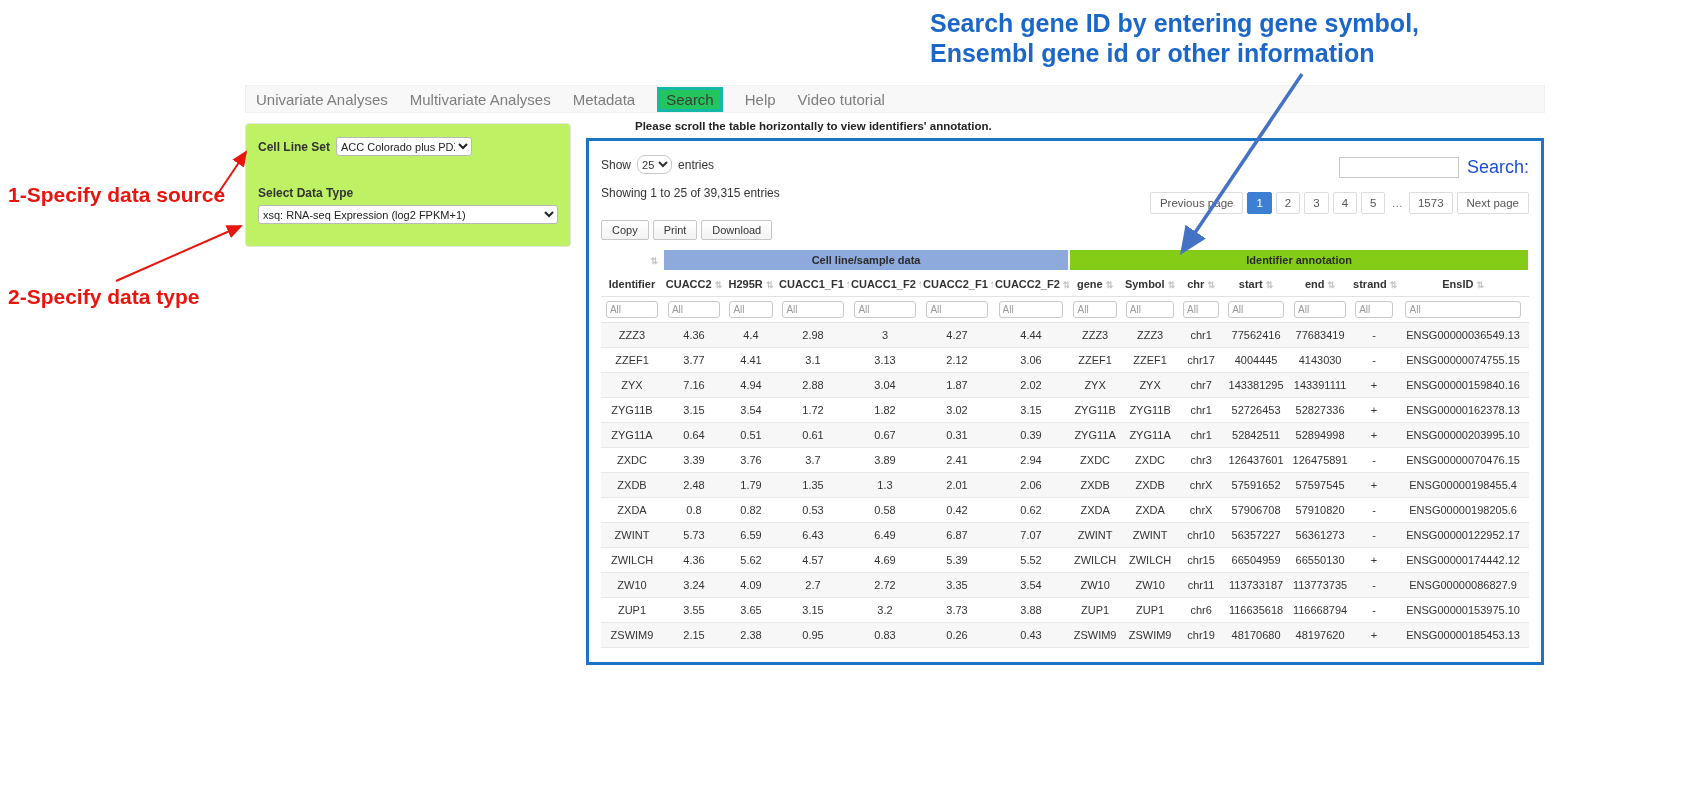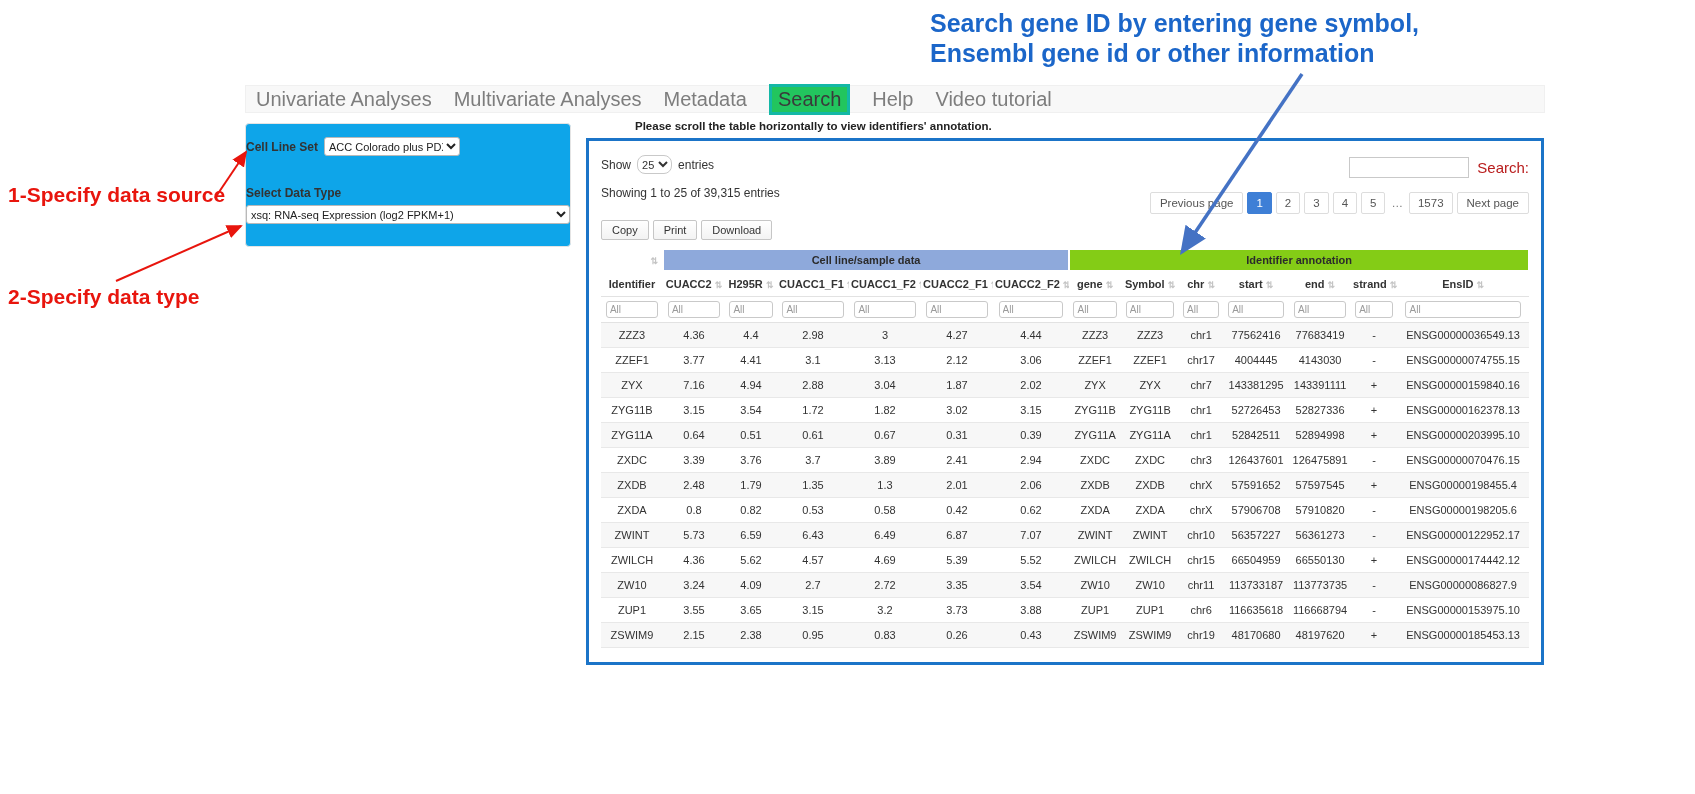--- a/index.html
+++ b/index.html
@@ -9,44 +9,44 @@
   .blue-tip { position:absolute; left:930px; top:8px; width:540px; font-size:25px; font-weight:bold;
               color:#1b66c9; line-height:30px; white-space:pre-line; }
   .red-note { position:absolute; font-size:21px; font-weight:bold; color:#e8150d; }
   .red-note.step1 { left:8px; top:183px; }
   .red-note.step2 { left:8px; top:285px; }
   .arrow-layer { position:absolute; left:0; top:0; width:1695px; height:794px; pointer-events:none; z-index:40; }
 
   
   .nav-bar { position:absolute; left:245px; top:85px; width:1300px; height:28px; background:#f8f8f8;
              border:1px solid #f0f0f0; display:flex; align-items:center; gap:22px; padding-left:10px; }
-  .nav-item { font-size:20px; color:#7d7d7d; cursor:pointer; white-space:nowrap; }
+  .nav-item { font-size:15px; color:#7d7d7d; cursor:pointer; white-space:nowrap; }
   .nav-item.nav-active { color:#3a3a3a; background:#22c55e; border:3px solid #14b8a6; padding:1px 6px; }
 
   
-  .sidebar { position:absolute; left:245px; top:123px; width:326px; height:124px; background:#0ea5e9;
-             border:1px solid #e4e4e4; border-radius:4px; padding:13px 0; }
+  .sidebar { position:absolute; left:245px; top:123px; width:326px; height:124px; background:#bef264;
+             border:1px solid #e4e4e4; border-radius:4px; padding:13px 12px; }
   .sb-row { display:flex; align-items:center; gap:6px; }
   .sb-label { font-size:12px; font-weight:bold; color:#333; }
   .sb-select { font-size:11px; color:#222; background:#fff; border:1px solid #b9b9b9; border-radius:3px; height:19px; }
   .sb-select.cls { width:136px; }
   .sb-label2 { margin-top:30px; display:block; }
   .sb-select.dtype { width:100%; margin-top:5px; }
 
   
   .scroll-note { position:absolute; left:600px; top:120px; font-size:11.5px; font-weight:bold; color:#222;padding-left:35px; }
   .main-panel { position:absolute; left:586px; top:138px; width:958px; height:527px; background:#fff;
                 border:3px solid #1b74c8; padding:10px 12px; }
 
   .ctrl-row-a { display:flex; justify-content:space-between; align-items:center; }
   .show-group { display:flex; align-items:center; gap:6px; font-size:12px; color:#333; }
   .show-select { font-size:11px; color:#333; border:1px solid #c9c9c9; border-radius:8px; height:19px; background:#fff; }
   .search-group { display:flex; align-items:center; gap:8px; margin-top:6px; }
   .search-input { width:120px; height:21px; border:1px solid #c9c9c9; font-size:12px; padding:0 4px; }
-  .search-label { font-size:15px; color:#b91c1c; }
+  .search-label { font-size:18px; color:#1d4ed8; }
 
   .ctrl-row-b { display:flex; justify-content:space-between; align-items:flex-start; margin-top:6px; }
   .showing-text { font-size:12px; color:#333; margin-top:2px; }
   .pagination { display:flex; align-items:center; gap:4px; margin-top:8px; }
   .pg-btn { font-size:11.5px; color:#555; border:1px solid #ddd; border-radius:2px; background:#fff;
             padding:4px 9px; cursor:pointer; white-space:nowrap; }
   .pg-num { padding:4px 8px; }
   .pg-active { background:#3e7fd6; border-color:#3e7fd6; color:#fff; }
   .pg-ellipsis { font-size:11.5px; color:#777; padding:4px 2px; }
 

